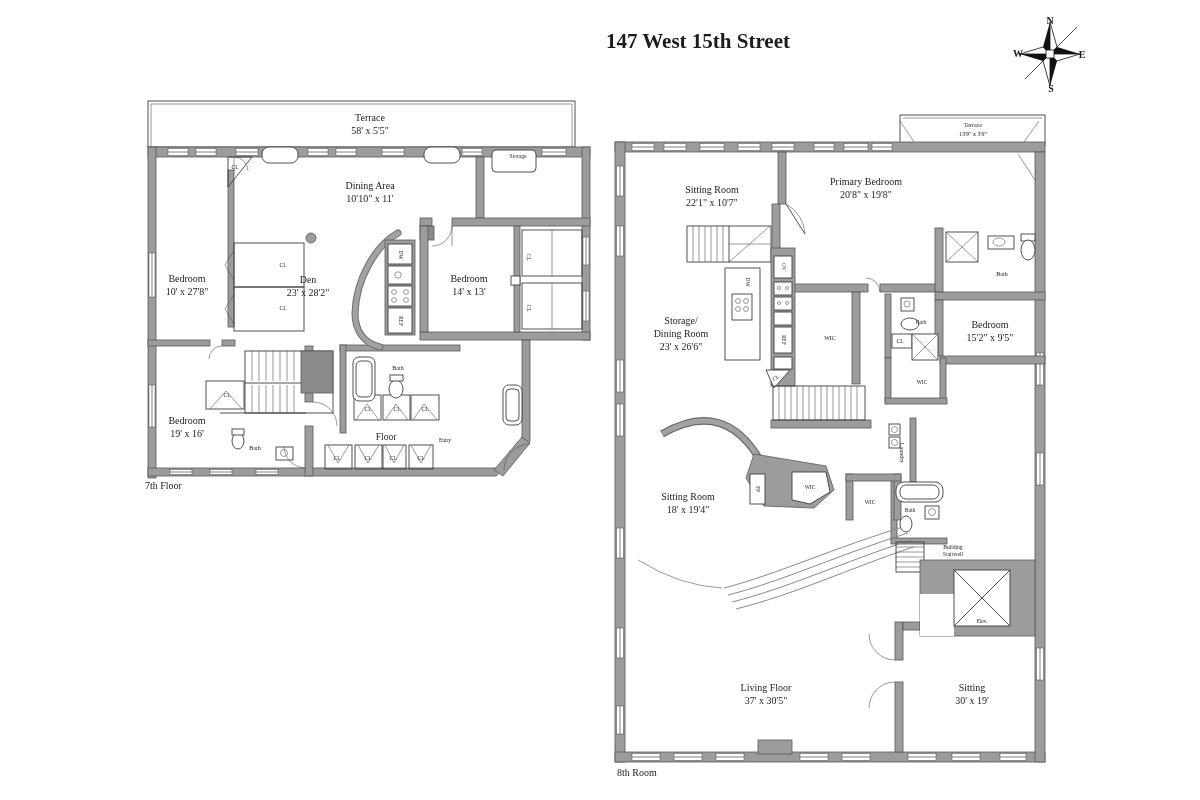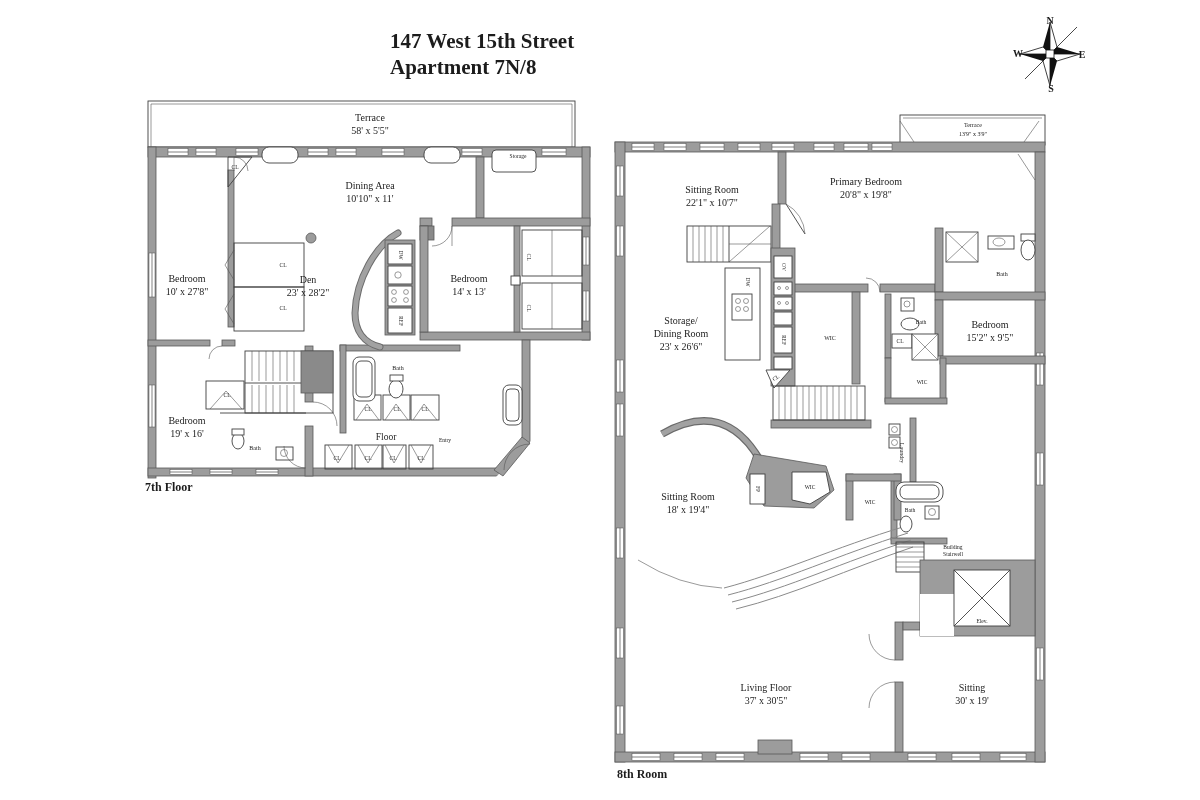--- a/index.html
+++ b/index.html
@@ -1,46 +1,45 @@
 <!DOCTYPE html>
 <html><head>
 <meta charset="utf-8">
 <style>
   html,body{margin:0;padding:0;background:#ffffff;}
   .page{position:relative;width:1200px;height:800px;background:#ffffff;overflow:hidden;
         font-family:"Liberation Serif",serif;color:#1c1c1c;}
-  .title{position:absolute;left:390px;top:28px;width:400px;text-align:left;
+  .title{position:absolute;left:390px;top:28px;width:400px;text-align:right;
          font-weight:bold;font-size:21px;line-height:26px;}
   .lbl{position:absolute;transform:translate(-50%,-50%);text-align:center;white-space:nowrap;
        font-family:"Liberation Serif",serif;color:#1c1c1c;}
   .room{font-size:10px;line-height:13px;}
   .sm{font-size:9.5px;}
   .tiny{font-size:6px;line-height:8.5px;}
   .micro{font-size:5.5px;line-height:7px;}
   .rot90{transform:translate(-50%,-50%) rotate(90deg);}
   .rotm35{transform:translate(-50%,-50%) rotate(-35deg);}
-  .caption{position:absolute;font-weight:bold;font-size:12px;}
+  .caption{position:absolute;font-weight:normal;font-size:10px;}
   .compassletter{position:absolute;transform:translate(-50%,-50%);font-weight:bold;font-size:10px;}
   svg{position:absolute;overflow:visible;}
   .wall{fill:#9c9c9c;stroke:#595959;stroke-width:0.8;}
   .dark{fill:#8a8a8a;stroke:#595959;stroke-width:0.8;}
   .thin{fill:none;stroke:#3f3f3f;stroke-width:0.9;}
   .thinf{fill:#ffffff;stroke:#3f3f3f;stroke-width:0.9;}
   .hair{fill:none;stroke:#555555;stroke-width:0.6;}
   .win{fill:#ffffff;stroke:#4a4a4a;stroke-width:0.5;}
   .winline{stroke:#4a4a4a;stroke-width:0.7;}
 </style>
 </head>
 <body>
 
 <div class="page">
 
   <div class="title">
     <div>147 West 15th Street</div>
-    <div>Apartment 7N/8</div>
   </div>
 
   <svg style="left:1005px;top:10px" width="95" height="92" viewBox="0 0 95 92">
     <line x1="20" y1="69" x2="72" y2="17" stroke="#333" stroke-width="0.9"></line>
     <polygon points="45,12 45,44 38,37" fill="#111"></polygon>
     <polygon points="45,12 45,44 52,37" fill="#fff" stroke="#111" stroke-width="0.8"></polygon>
     <polygon points="75,44 45,44 52,37" fill="#111"></polygon>
     <polygon points="75,44 45,44 52,51" fill="#fff" stroke="#111" stroke-width="0.8"></polygon>
     <polygon points="45,76 45,44 52,51" fill="#111"></polygon>
     <polygon points="45,76 45,44 38,51" fill="#fff" stroke="#111" stroke-width="0.8"></polygon>

